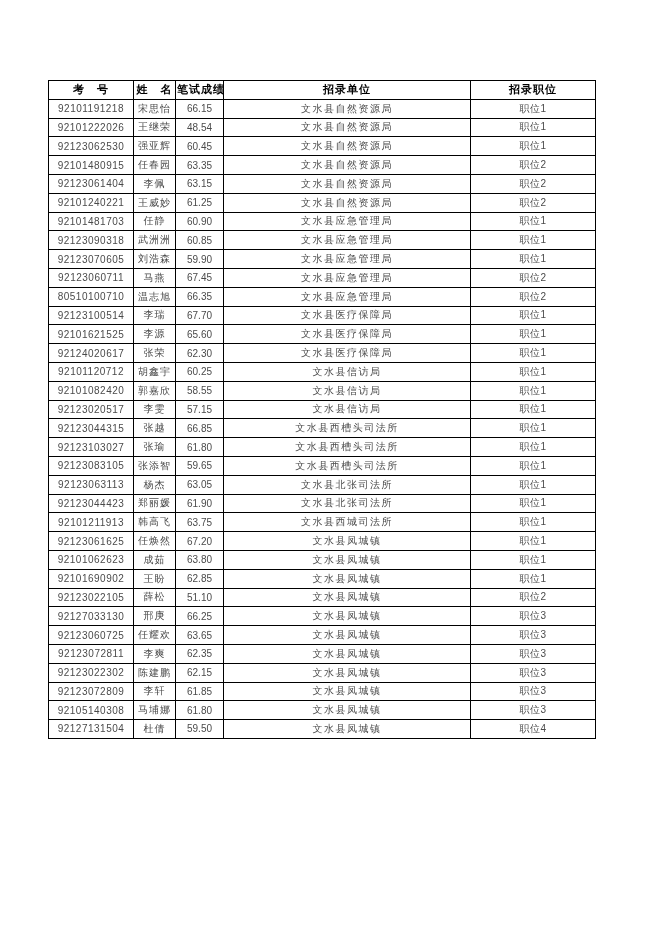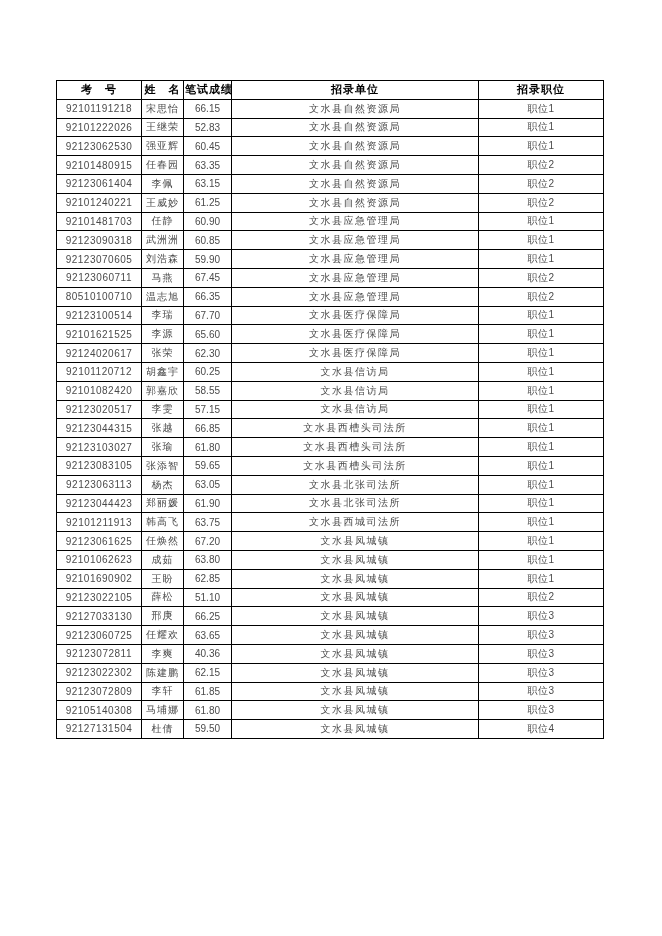--- a/index.html
+++ b/index.html
@@ -9,21 +9,21 @@
   }
   .page {
     position: relative;
     width: 662px;
     height: 936px;
     background: #ffffff;
     overflow: hidden;
   }
   table.score-table {
     position: absolute;
-    left: 56px;
+    left: 48px;
     top: 80px;
     width: 547px;
     border-collapse: collapse;
     table-layout: fixed;
   }
   .score-table col.c-exam { width: 85px; }
   .score-table col.c-name { width: 42px; }
   .score-table col.c-score { width: 48px; }
   .score-table col.c-unit { width: 247px; }
   .score-table col.c-pos { width: 125px; }
@@ -77,21 +77,21 @@
         <tr>
       <td class="cell-exam">92101191218</td>
       <td class="cell-name">宋思怡</td>
       <td class="cell-score">66.15</td>
       <td class="cell-unit">文水县自然资源局</td>
       <td class="cell-pos">职位1</td>
     </tr>
         <tr>
       <td class="cell-exam">92101222026</td>
       <td class="cell-name">王继荣</td>
-      <td class="cell-score">52.83</td>
+      <td class="cell-score">48.54</td>
       <td class="cell-unit">文水县自然资源局</td>
       <td class="cell-pos">职位1</td>
     </tr>
         <tr>
       <td class="cell-exam">92123062530</td>
       <td class="cell-name">强亚辉</td>
       <td class="cell-score">60.45</td>
       <td class="cell-unit">文水县自然资源局</td>
       <td class="cell-pos">职位1</td>
     </tr>
@@ -273,21 +273,21 @@
         <tr>
       <td class="cell-exam">92123060725</td>
       <td class="cell-name">任耀欢</td>
       <td class="cell-score">63.65</td>
       <td class="cell-unit">文水县凤城镇</td>
       <td class="cell-pos">职位3</td>
     </tr>
         <tr>
       <td class="cell-exam">92123072811</td>
       <td class="cell-name">李爽</td>
-      <td class="cell-score">40.36</td>
+      <td class="cell-score">62.35</td>
       <td class="cell-unit">文水县凤城镇</td>
       <td class="cell-pos">职位3</td>
     </tr>
         <tr>
       <td class="cell-exam">92123022302</td>
       <td class="cell-name">陈建鹏</td>
       <td class="cell-score">62.15</td>
       <td class="cell-unit">文水县凤城镇</td>
       <td class="cell-pos">职位3</td>
     </tr>

